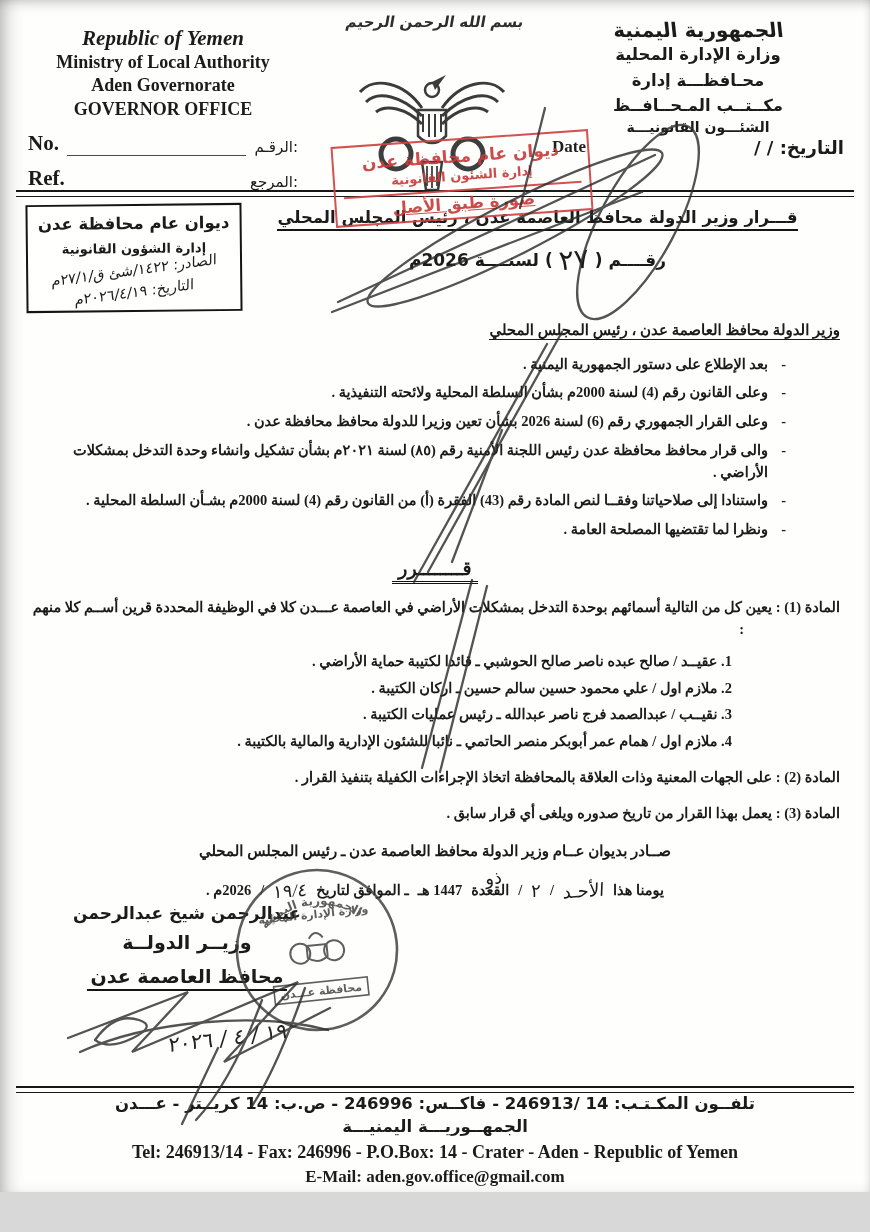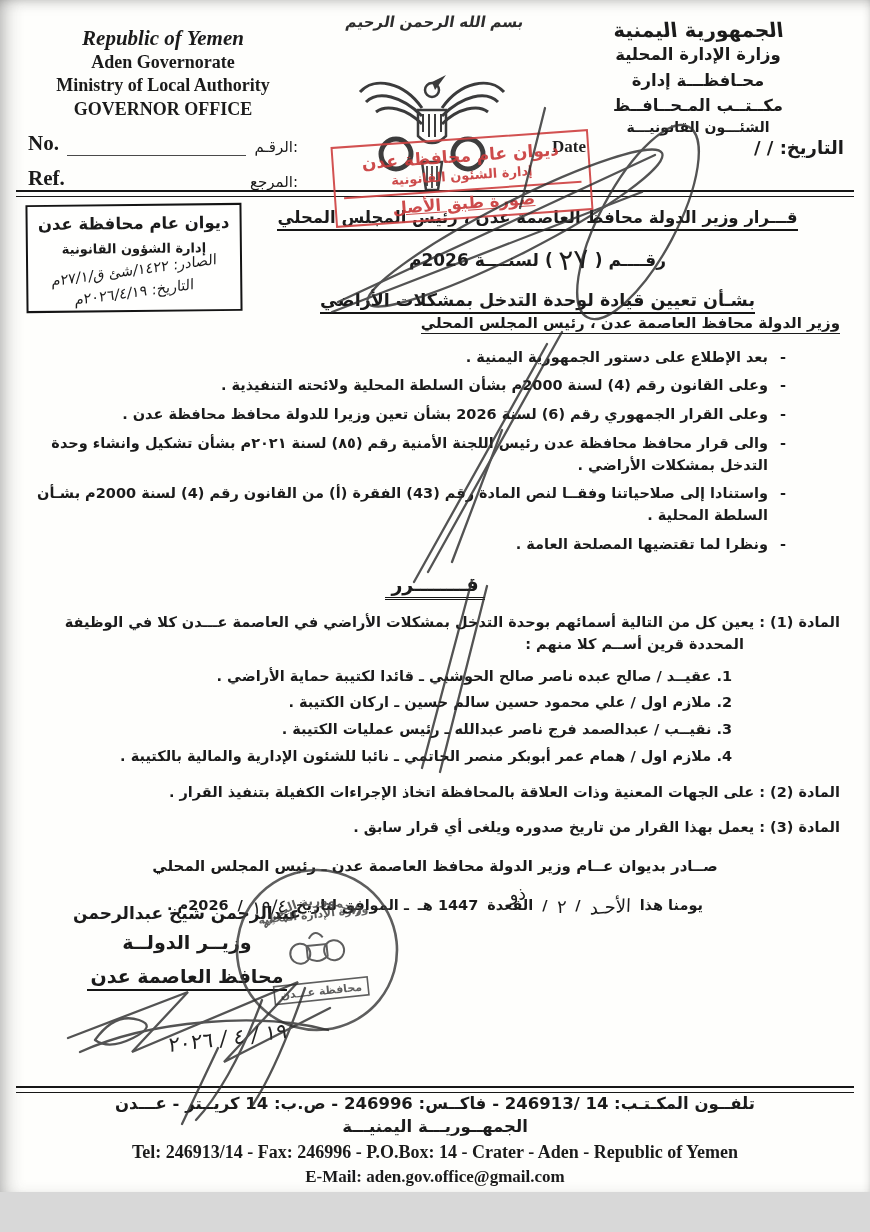--- a/index.html
+++ b/index.html
@@ -62,21 +62,21 @@
   
   .title-block{left:225px;top:208px;right:20px;text-align:center;direction:rtl;z-index:2;}
   .t-line1{font-size:16.5px;font-weight:700;}
   .t-line1 span{border-bottom:2.2px solid #151515;padding-bottom:2px;}
   .t-line2{margin-top:16px;display:flex;justify-content:center;align-items:center;gap:6px;direction:rtl;font-size:17px;font-weight:700;}
   .t-num{font-size:28px;font-weight:500;transform:rotate(-6deg);}
   .t-line3{margin-top:14px;font-size:17.5px;font-weight:700;}
   .t-line3 span{border-bottom:2.4px solid #151515;padding-bottom:2px;}
 
   
-  .decree{left:30px;right:30px;top:312px;direction:rtl;text-align:right;font-size:14.5px;line-height:1.5;z-index:2;}
+  .decree{left:30px;right:30px;top:319px;direction:rtl;text-align:right;font-size:14.5px;line-height:1.5;z-index:2;font-family:Liberation Serif, serif;}
   .salutation{font-weight:700;font-size:15px;}
   .salutation span{border-bottom:1.8px solid #1b1b1b;padding-bottom:1px;}
   .preamble{list-style:none;margin:12px 52px 0 0;padding:0;font-weight:700;}
   .preamble li{position:relative;padding-right:20px;margin-bottom:7px;}
   .preamble li::before{content:"-";position:absolute;right:2px;top:0;font-weight:700;}
   .decision-word{text-align:center;margin-top:14px;}
   .decision-word span{font-size:19px;font-weight:700;border-bottom:3px double #151515;padding:0 6px 2px;}
   .article{margin-top:14px;font-weight:700;}
   .article .a-label{font-weight:700;}
   .article1-text{padding-right:96px;text-indent:-96px;}
@@ -108,22 +108,22 @@
 
   .scribbles{left:0;top:0;width:870px;height:1232px;z-index:5;pointer-events:none;}
 </style>
 </head>
 <body>
 
 <div class="page">
 
   <div class="abs header-left">
     <div class="hl-1">Republic of Yemen</div>
+    <div class="hl-n">Ministry of Local Authority</div>
     <div class="hl-n">Aden Governorate</div>
-    <div class="hl-n">Ministry of Local Authority</div>
     <div class="hl-n">GOVERNOR OFFICE</div>
     <div class="ref-row">
       <span class="lab-en">No.</span>
       <span class="fill-line"></span>
       <span class="lab-ar ar">الرقـم:</span>
     </div>
     <div class="ref-row">
       <span class="lab-en">Ref.</span>
       <span class="fill-line"></span>
       <span class="lab-ar ar">المرجع:</span>
@@ -184,21 +184,20 @@
 
   <div class="abs title-block ar">
     <div class="t-line1"><span>قـــرار وزير الدولة محافظ العاصمة عدن ، رئيس المجلس المحلي</span></div>
     <div class="t-line2">
       <span>رقــــم</span>
       <span dir="ltr">)</span>
       <span class="t-num hand">٢٧</span>
       <span dir="ltr">(</span>
       <span>لسنــــة 2026م</span>
     </div>
-    <div class="t-line3"><span>بشـأن تعيين قيادة لوحدة التدخل بمشكلات الأراضي</span></div>
   </div>
 
   <div class="abs decree ar">
     <p class="salutation" style="margin:0"><span>وزير الدولة محافظ العاصمة عدن ، رئيس المجلس المحلي</span></p>
 
     <ul class="preamble">
       <li>بعد الإطلاع على دستور الجمهورية اليمنية .</li>
       <li>وعلى القانون رقم (4) لسنة 2000م بشأن السلطة المحلية ولائحته التنفيذية .</li>
       <li>وعلى القرار الجمهوري رقم (6) لسنة 2026 بشأن تعين وزيرا للدولة محافظ محافظة عدن .</li>
       <li>والى قرار محافظ محافظة عدن رئيس اللجنة الأمنية رقم (٨٥) لسنة ٢٠٢١م بشأن تشكيل وانشاء وحدة التدخل بمشكلات الأراضي .</li>

